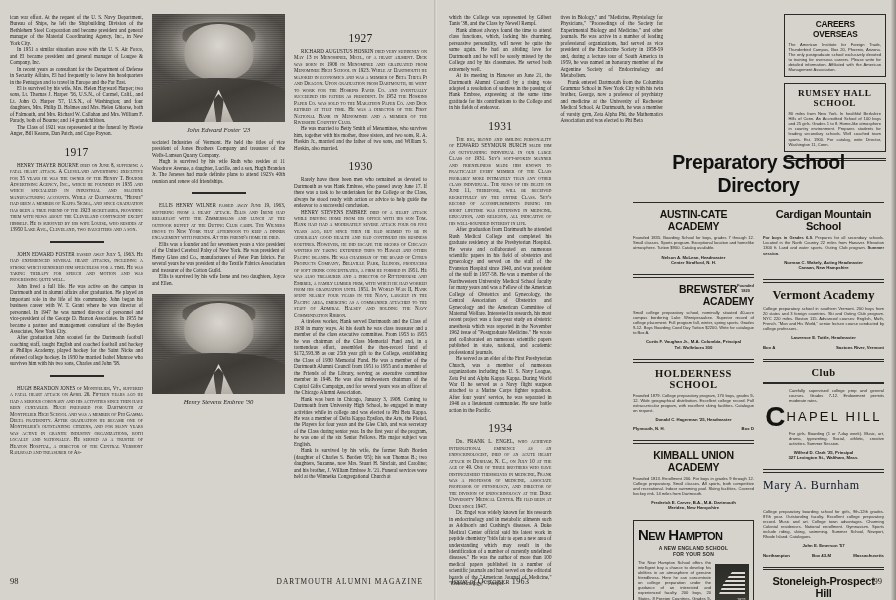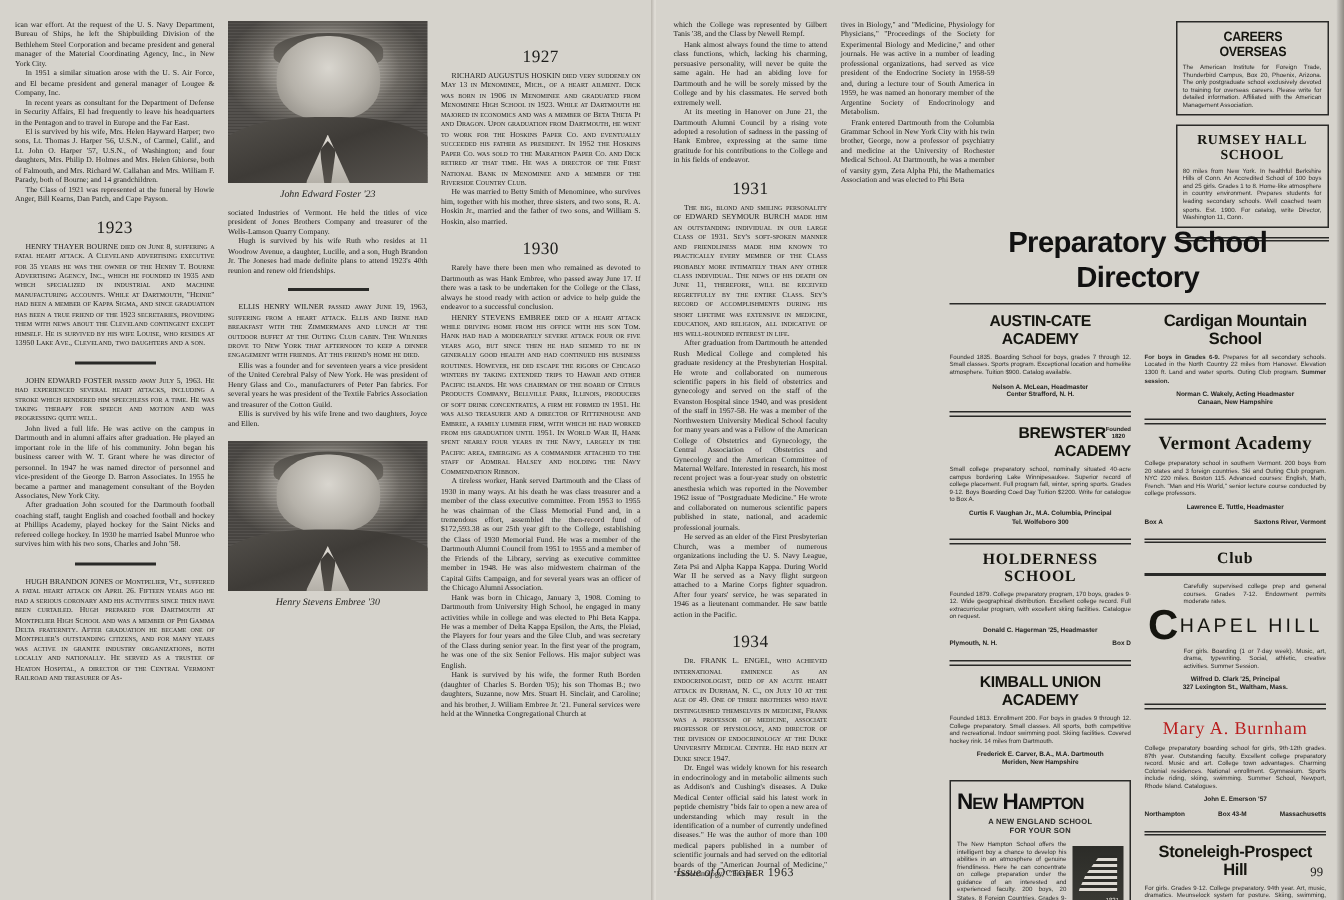--- a/index.html
+++ b/index.html
@@ -95,23 +95,23 @@
     text-align:center;font-family:"Liberation Serif",serif;
     font-weight:bold;font-size:12.5px;letter-spacing:.2px;color:#15150f;
     margin:2px 0 3px 0;
   }
   .ad-title-sans{
     text-align:center;font-family:"Liberation Sans",sans-serif;
     font-weight:bold;font-size:10.5px;letter-spacing:-.25px;color:#15150f;
     margin:1px 0 3px 0;
   }
   .ad-title-light{
-    text-align:center;font-family:"Liberation Serif",serif;
-    font-size:12px;letter-spacing:.6px;color:#b91c1c;
-    margin:2px 0 3px 0;
+    text-align:left;font-family:"Liberation Serif",serif;
+    font-size:12px;letter-spacing:.6px;color:#0f172a;
+    margin:2px 0 16px 0;
   }
   .ad-body{
     font-size:4.1px;line-height:5.05px;text-align:justify;color:#2a2a27;
     font-family:"Liberation Sans",sans-serif;letter-spacing:.01px;
   }
   .ad-body b{font-weight:bold;}
   .ad-sig{
     text-align:center;font-size:4.3px;font-weight:bold;color:#1d1d1a;
     font-family:"Liberation Sans",sans-serif;margin-top:4px;line-height:5.4px;
   }
@@ -179,21 +179,21 @@
   <div class="page page-left">
     <div class="cols">
 
       <div class="col">
         <p class="body noind">ican war effort. At the request of the U. S. Navy Department, Bureau of Ships, he left the Shipbuilding Division of the Bethlehem Steel Corporation and became president and general manager of the Material Coordinating Agency, Inc., in New York City.</p>
         <p class="body">In 1951 a similar situation arose with the U. S. Air Force, and El became president and general manager of Lougee &amp; Company, Inc.</p>
         <p class="body">In recent years as consultant for the Department of Defense in Security Affairs, El had frequently to leave his headquarters in the Pentagon and to travel in Europe and the Far East.</p>
         <p class="body">El is survived by his wife, Mrs. Helen Hayward Harper; two sons, Lt. Thomas J. Harper '56, U.S.N., of Carmel, Calif., and Lt. John O. Harper '57, U.S.N., of Washington; and four daughters, Mrs. Philip D. Holmes and Mrs. Helen Ghiorse, both of Falmouth, and Mrs. Richard W. Callahan and Mrs. William F. Parady, both of Bourne; and 14 grandchildren.</p>
         <p class="body">The Class of 1921 was represented at the funeral by Howie Anger, Bill Kearns, Dan Patch, and Cape Payson.</p>
 
-        <div class="year">1923</div>
+        <div class="year">1917</div>
         <p class="body sc">HENRY THAYER BOURNE died on June 8, suffering a fatal heart attack. A Cleveland advertising executive for 35 years he was the owner of the Henry T. Bourne Advertising Agency, Inc., which he founded in 1935 and which specialized in industrial and machine manufacturing accounts. While at Dartmouth, "Heinie" had been a member of Kappa Sigma, and since graduation has been a true friend of the 1923 secretaries, providing them with news about the Cleveland contingent except himself. He is survived by his wife Louise, who resides at 13950 Lake Ave., Cleveland, two daughters and a son.</p>
 
         <div class="rule"></div>
 
         <p class="body sc">JOHN EDWARD FOSTER passed away July 5, 1963. He had experienced several heart attacks, including a stroke which rendered him speechless for a time. He was taking therapy for speech and motion and was progressing quite well.</p>
         <p class="body">John lived a full life. He was active on the campus in Dartmouth and in alumni affairs after graduation. He played an important role in the life of his community. John began his business career with W. T. Grant where he was director of personnel. In 1947 he was named director of personnel and vice-president of the George D. Barron Associates. In 1955 he became a partner and management consultant of the Boyden Associates, New York City.</p>
         <p class="body">After graduation John scouted for the Dartmouth football coaching staff, taught English and coached football and hockey at Phillips Academy, played hockey for the Saint Nicks and refereed college hockey. In 1930 he married Isabel Munroe who survives him with his two sons, Charles and John '58.</p>
 
         <div class="rule"></div>
 
@@ -238,20 +238,24 @@
 
         <div class="year">1930</div>
         <p class="body">Rarely have there been men who remained as devoted to Dartmouth as was Hank Embree, who passed away June 17. If there was a task to be undertaken for the College or the Class, always he stood ready with action or advice to help guide the endeavor to a successful conclusion.</p>
         <p class="body sc">HENRY STEVENS EMBREE died of a heart attack while driving home from his office with his son Tom. Hank had had a moderately severe attack four or five years ago, but since then he had seemed to be in generally good health and had continued his business routines. However, he did escape the rigors of Chicago winters by taking extended trips to Hawaii and other Pacific islands. He was chairman of the board of Citrus Products Company, Bellville Park, Illinois, producers of soft drink concentrates, a firm he formed in 1951. He was also treasurer and a director of Rittenhouse and Embree, a family lumber firm, with which he had worked from his graduation until 1951. In World War II, Hank spent nearly four years in the Navy, largely in the Pacific area, emerging as a commander attached to the staff of Admiral Halsey and holding the Navy Commendation Ribbon.</p>
         <p class="body">A tireless worker, Hank served Dartmouth and the Class of 1930 in many ways. At his death he was class treasurer and a member of the class executive committee. From 1953 to 1955 he was chairman of the Class Memorial Fund and, in a tremendous effort, assembled the then-record fund of $172,593.38 as our 25th year gift to the College, establishing the Class of 1930 Memorial Fund. He was a member of the Dartmouth Alumni Council from 1951 to 1955 and a member of the Friends of the Library, serving as executive committee member in 1948. He was also midwestern chairman of the Capital Gifts Campaign, and for several years was an officer of the Chicago Alumni Association.</p>
         <p class="body">Hank was born in Chicago, January 3, 1908. Coming to Dartmouth from University High School, he engaged in many activities while in college and was elected to Phi Beta Kappa. He was a member of Delta Kappa Epsilon, the Arts, the Pleiad, the Players for four years and the Glee Club, and was secretary of the Class during senior year. In the first year of the program, he was one of the six Senior Fellows. His major subject was English.</p>
         <p class="body">Hank is survived by his wife, the former Ruth Borden (daughter of Charles S. Borden '05); his son Thomas B.; two daughters, Suzanne, now Mrs. Stuart H. Sinclair, and Caroline; and his brother, J. William Embree Jr. '21. Funeral services were held at the Winnetka Congregational Church at</p>
       </div>
     </div>
 
+    <div class="footer-l">
+      <div class="pageno">98</div>
+      <div class="magname">DARTMOUTH ALUMNI MAGAZINE</div>
+    </div>
   </div>
 
   <div class="gutter"></div>
 
   <div class="page page-right">
     <div class="cols">
 
       <div class="col" style="max-width:112px">
         <p class="body noind">which the College was represented by Gilbert Tanis '38, and the Class by Newell Rempf.</p>
         <p class="body">Hank almost always found the time to attend class functions, which, lacking his charming, persuasive personality, will never be quite the same again. He had an abiding love for Dartmouth and he will be sorely missed by the College and by his classmates. He served both extremely well.</p>

